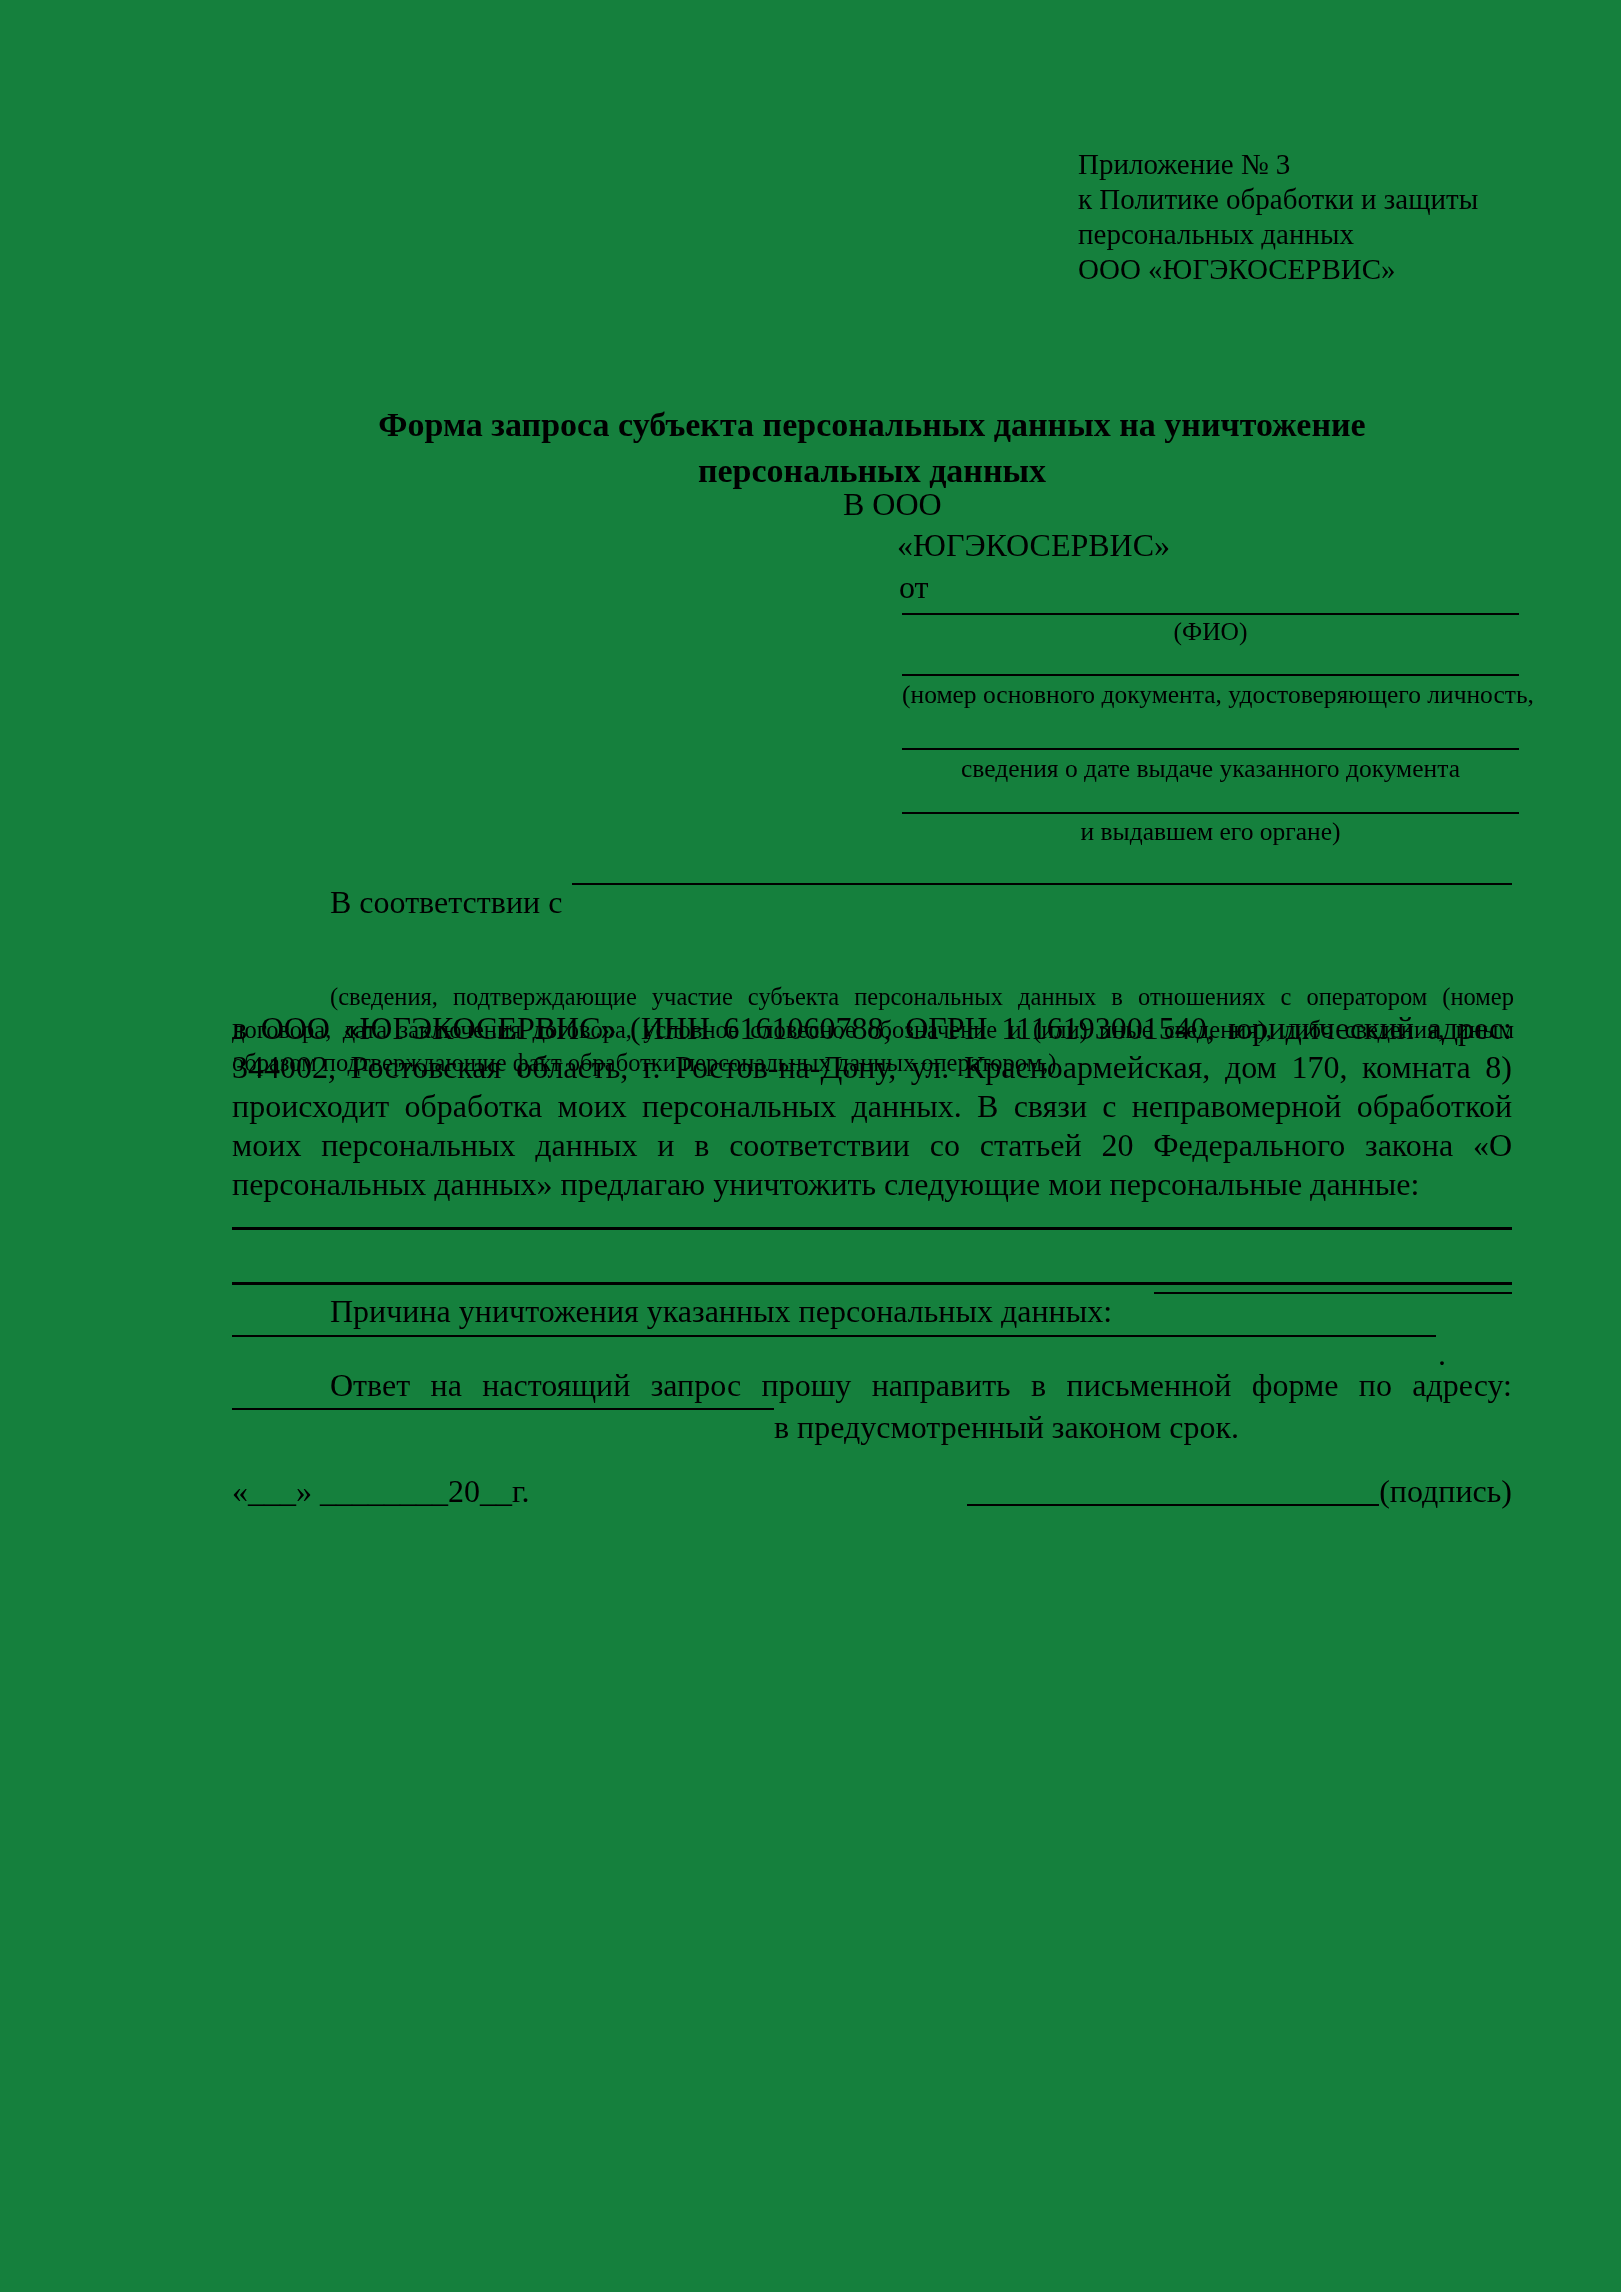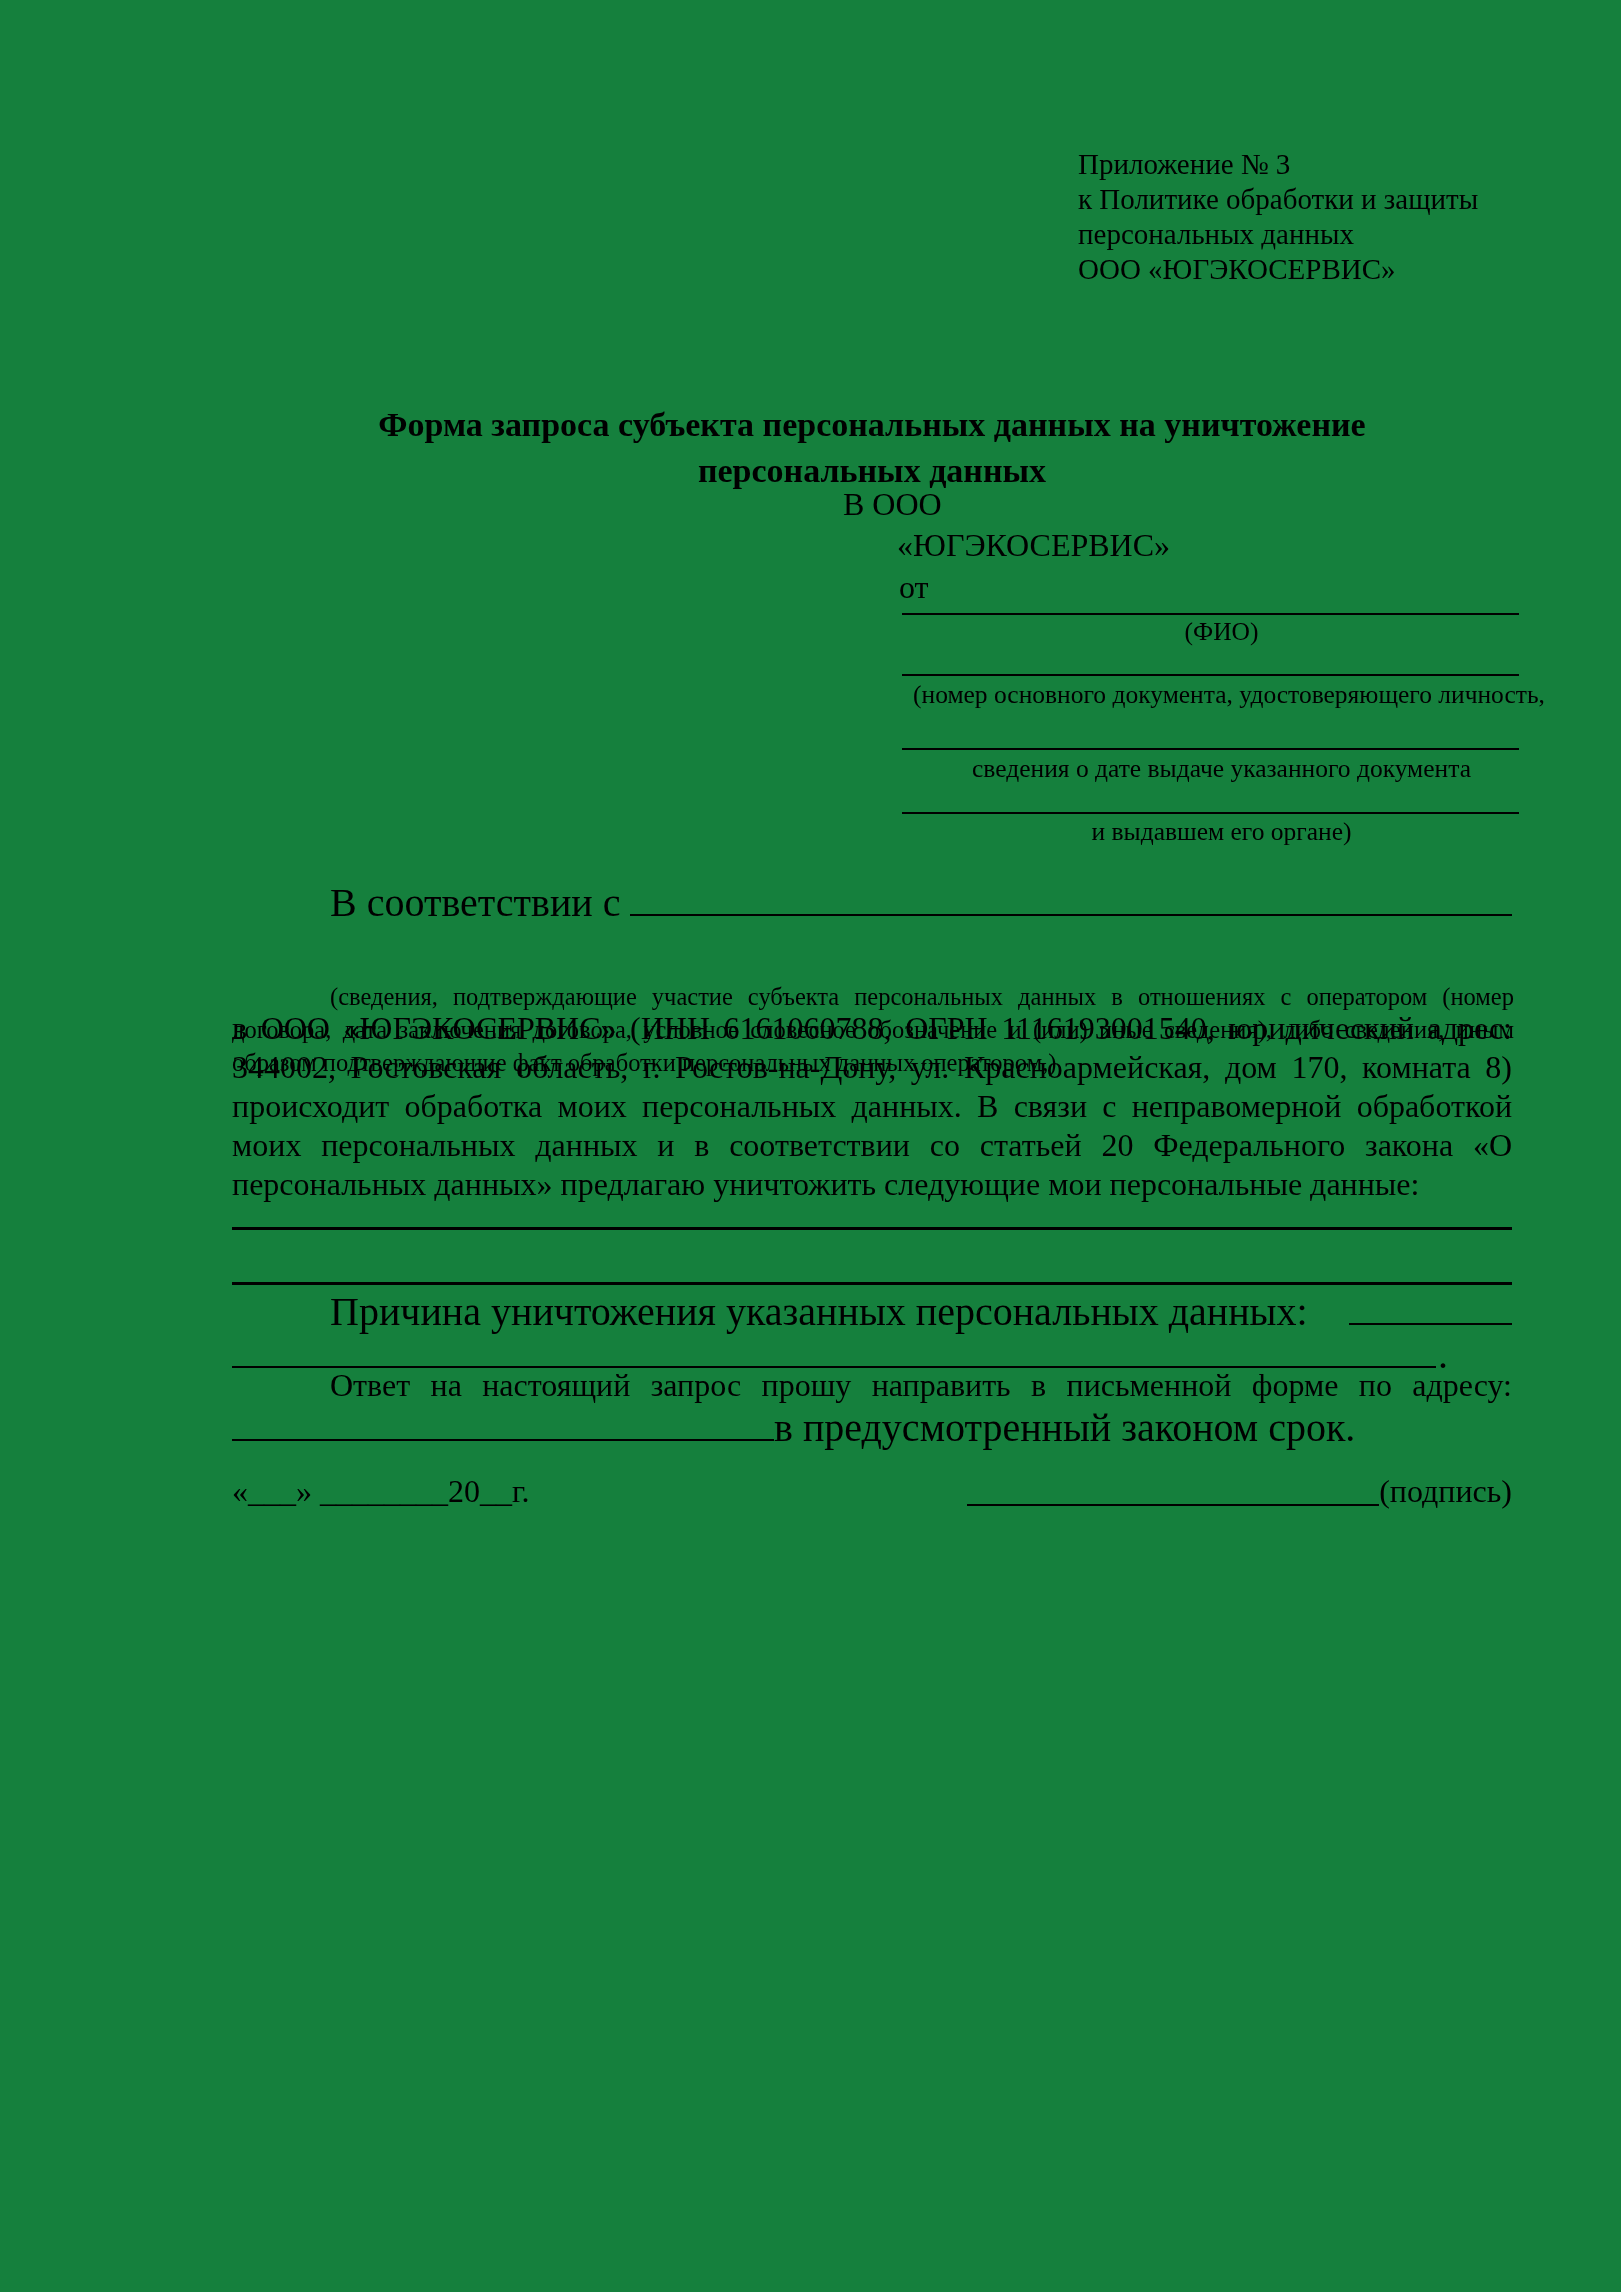--- a/index.html
+++ b/index.html
@@ -33,27 +33,26 @@
 
   .rule {
     border-top: 2.9px solid #000000;
     height: 0;
   }
   .f-line { left: 902px; width: 617px; }
   .f-cap {
     left: 902px; width: 617px;
     text-align: center; font-size: 25.5px; line-height: 29px;
     white-space: nowrap;
-    margin-left: 11px;
   }
 
   .row-flex {
     left: 232px; width: 1280px;
-    font-size: 40px; line-height: 39px;
-    display: flex; align-items: flex-end;
+    font-size: 32px; line-height: 39px;
+    display: flex; align-items: flex-start;
   }
   .row-flex .lead { white-space: nowrap; }
   .indent { padding-left: 98px; }
   .fill-line {
     flex: 1 1 auto;
     border-bottom: 2.9px solid #000000;
     margin: 0 0 5.9px 9.8px;
     height: 0;
   }
   .seg-line {

